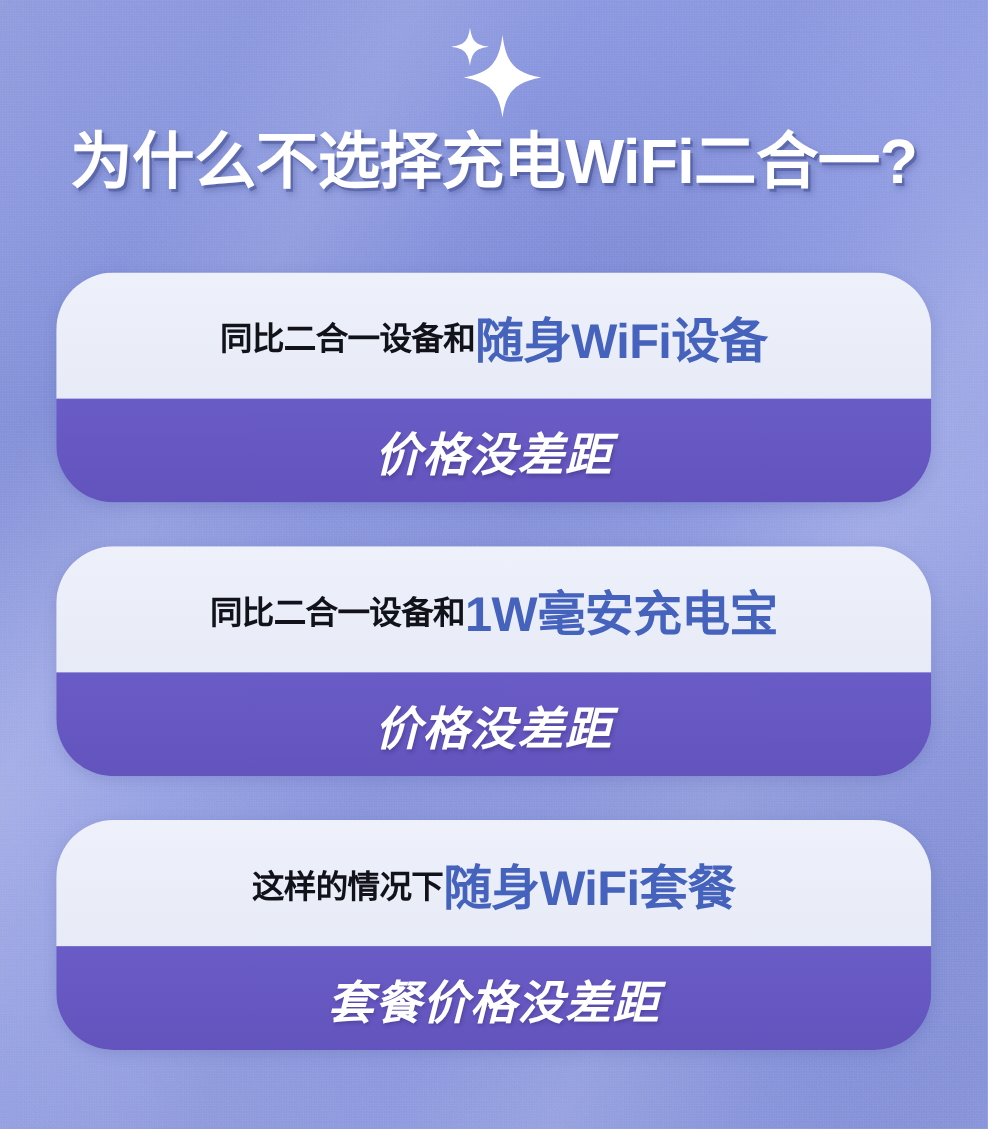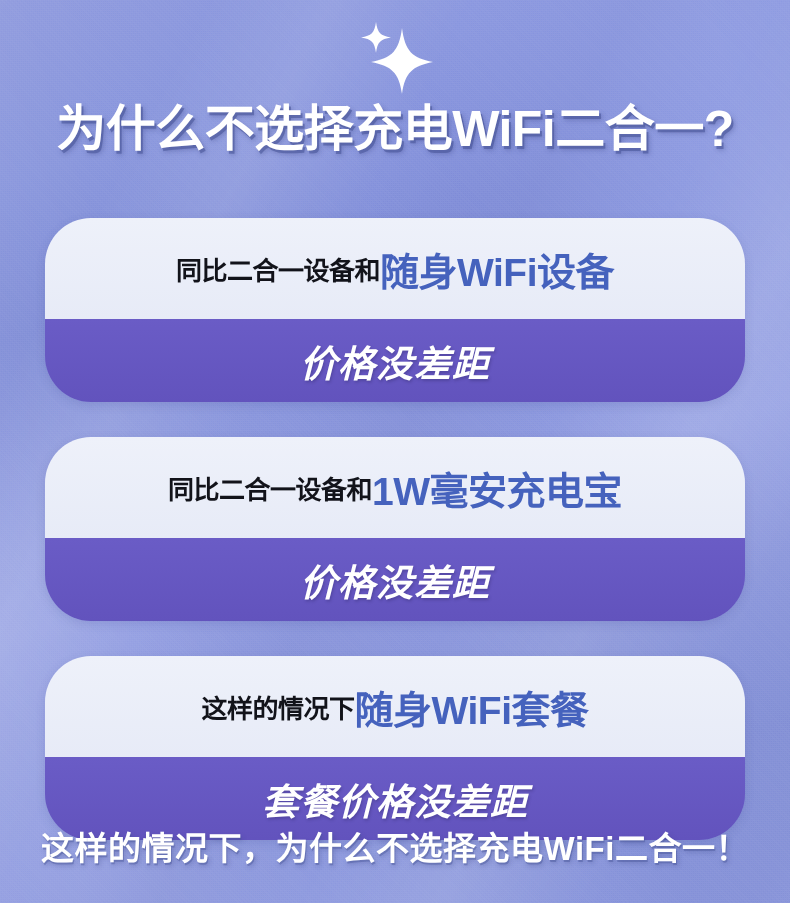--- a/index.html
+++ b/index.html
@@ -217,15 +217,14 @@
     <div class="card">
       <div class="card-top">
         <span class="t-dark">这样的情况下</span>
           <span class="t-blue">随身WiFi套餐</span>
       </div>
       <div class="card-bottom">套餐价格没差距</div>
     </div>
 
   </div>
 
-  <div class="footer-line">这样的情况下，为什么不选择充电WiFi二合一！</div>
 
 </div>
 
 </body></html>

